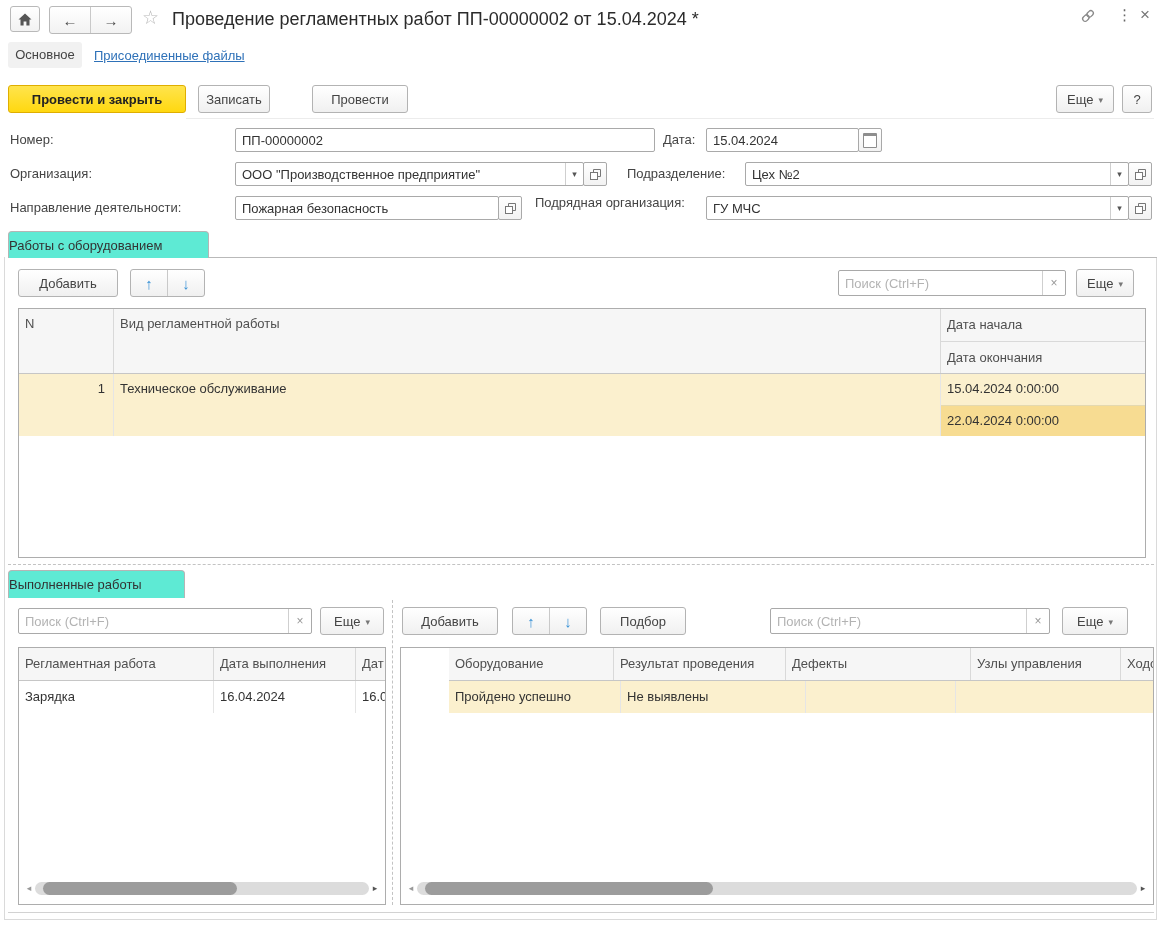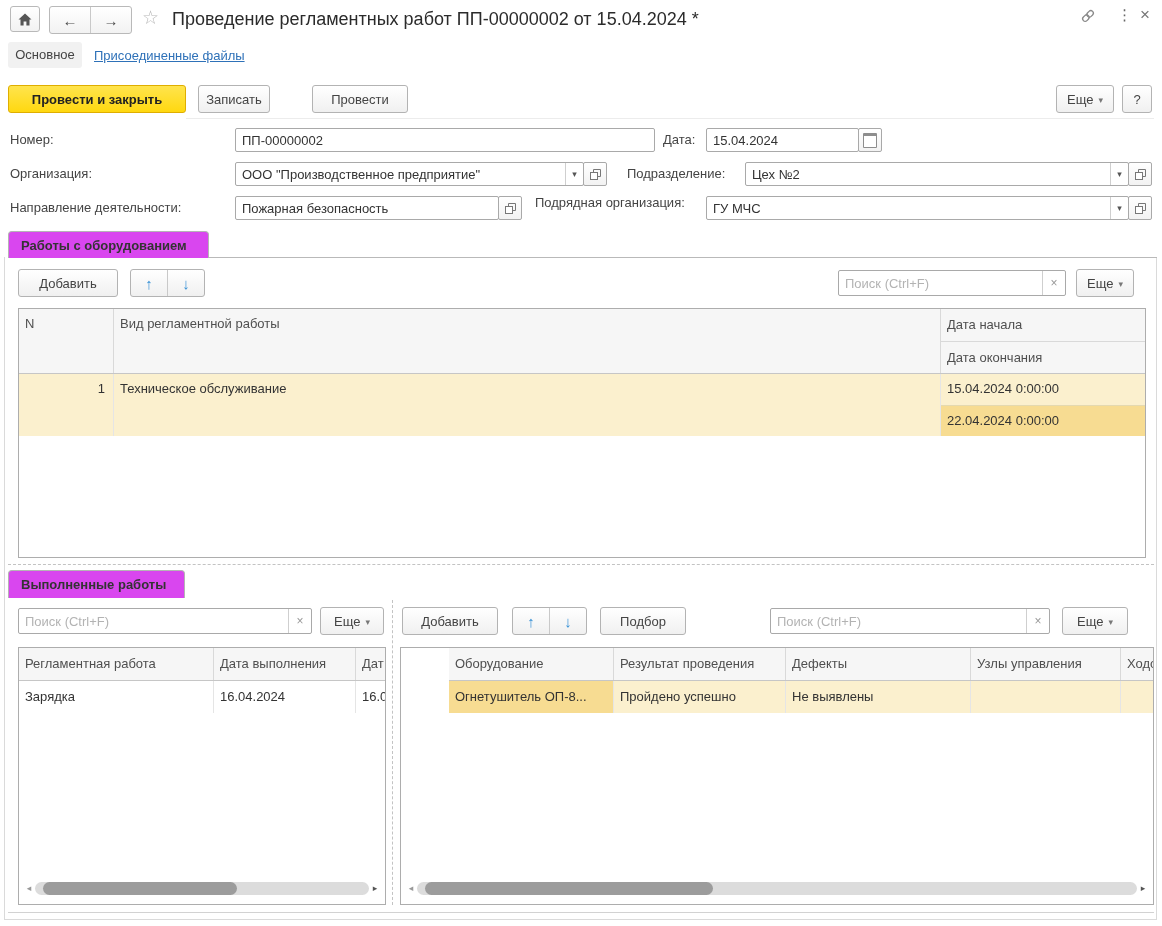--- a/index.html
+++ b/index.html
@@ -33,21 +33,21 @@
   .field{display:flex;flex:1;border:1px solid #a9a9a9;border-radius:2px;background:#fff;min-width:0;}
   .field input{border:0;outline:0;flex:1;min-width:0;padding:0 6px;background:transparent;
                font-family:"Liberation Sans",sans-serif;font-size:13px;color:#333;}
   .field input::placeholder{color:#b3b3b3;}
   .field .seg{width:17px;display:flex;align-items:center;justify-content:center;border-left:1px solid #cfcfcf;color:#555;font-size:9px;cursor:pointer;}
   .sqbtn{width:22px;margin-left:-1px;border:1px solid #a9a9a9;border-radius:2px;background:linear-gradient(#fff,#f2f2f2);
          display:flex;align-items:center;justify-content:center;cursor:pointer;}
   .cal{width:12px;height:11px;border:1px solid #8d8d8d;border-top:3px solid #8d8d8d;border-radius:1px;background:#fff;}
 
   
-  .ptab{border:1px solid #b5b5b5;border-bottom:none;border-radius:4px 4px 0 0;background:#d946ef;line-height:27px;padding-left:12px;color:#333;cursor:pointer;font-weight:bold;}
+  .ptab{border:1px solid #b5b5b5;border-bottom:none;border-radius:4px 4px 0 0;background:#5eead4;line-height:27px;color:#333;cursor:pointer;}
   .hline{border-top:1px solid #b9b9b9;height:0;}
   .frame{border:1px solid #dadada;border-top:none;}
   .dashh{border-top:1px dashed #c3c3c3;height:0;}
   .dashv{border-left:1px dashed #c3c3c3;width:0;}
 
   
   .tbl{border:1px solid #adadad;background:#fff;overflow:hidden;}
   .trow{display:flex;}
   .cell{box-sizing:border-box;padding:0 6px;overflow:hidden;white-space:nowrap;}
   .thead{background:#f6f6f6;border-bottom:1px solid #c6c6c6;color:#4f4f4f;}
@@ -274,21 +274,20 @@
 
   <div class="abs tbl" style="left:400px;top:647px;width:754px;height:258px;padding-left:48px;">
     <div class="trow thead" style="height:32px;line-height:31px;">
       <div class="cell" style="width:165px;">Оборудование</div>
       <div class="cell" style="width:172px;">Результат проведения</div>
       <div class="cell" style="width:185px;">Дефекты</div>
       <div class="cell" style="width:150px;">Узлы управления</div>
       <div class="cell" style="flex:1;">Ходовая ча</div>
     </div>
     <div class="trow tbody sel" style="height:32px;line-height:31px;">
-      <div class="cell activecell" style="width:165px;">Огнетушитель ОП-8...</div>
       <div class="cell" style="width:172px;">Пройдено успешно</div>
       <div class="cell" style="width:185px;">Не выявлены</div>
       <div class="cell" style="width:150px;"></div>
       <div class="cell" style="flex:1;"></div>
     </div>
     <div class="hscroll" style="position:absolute;left:4px;right:4px;top:232px;">
       <span class="hsarrow">◂</span>
       <span class="hstrack">
         <span class="hsthumb" style="left:8px;width:40%;"></span>
       </span>

